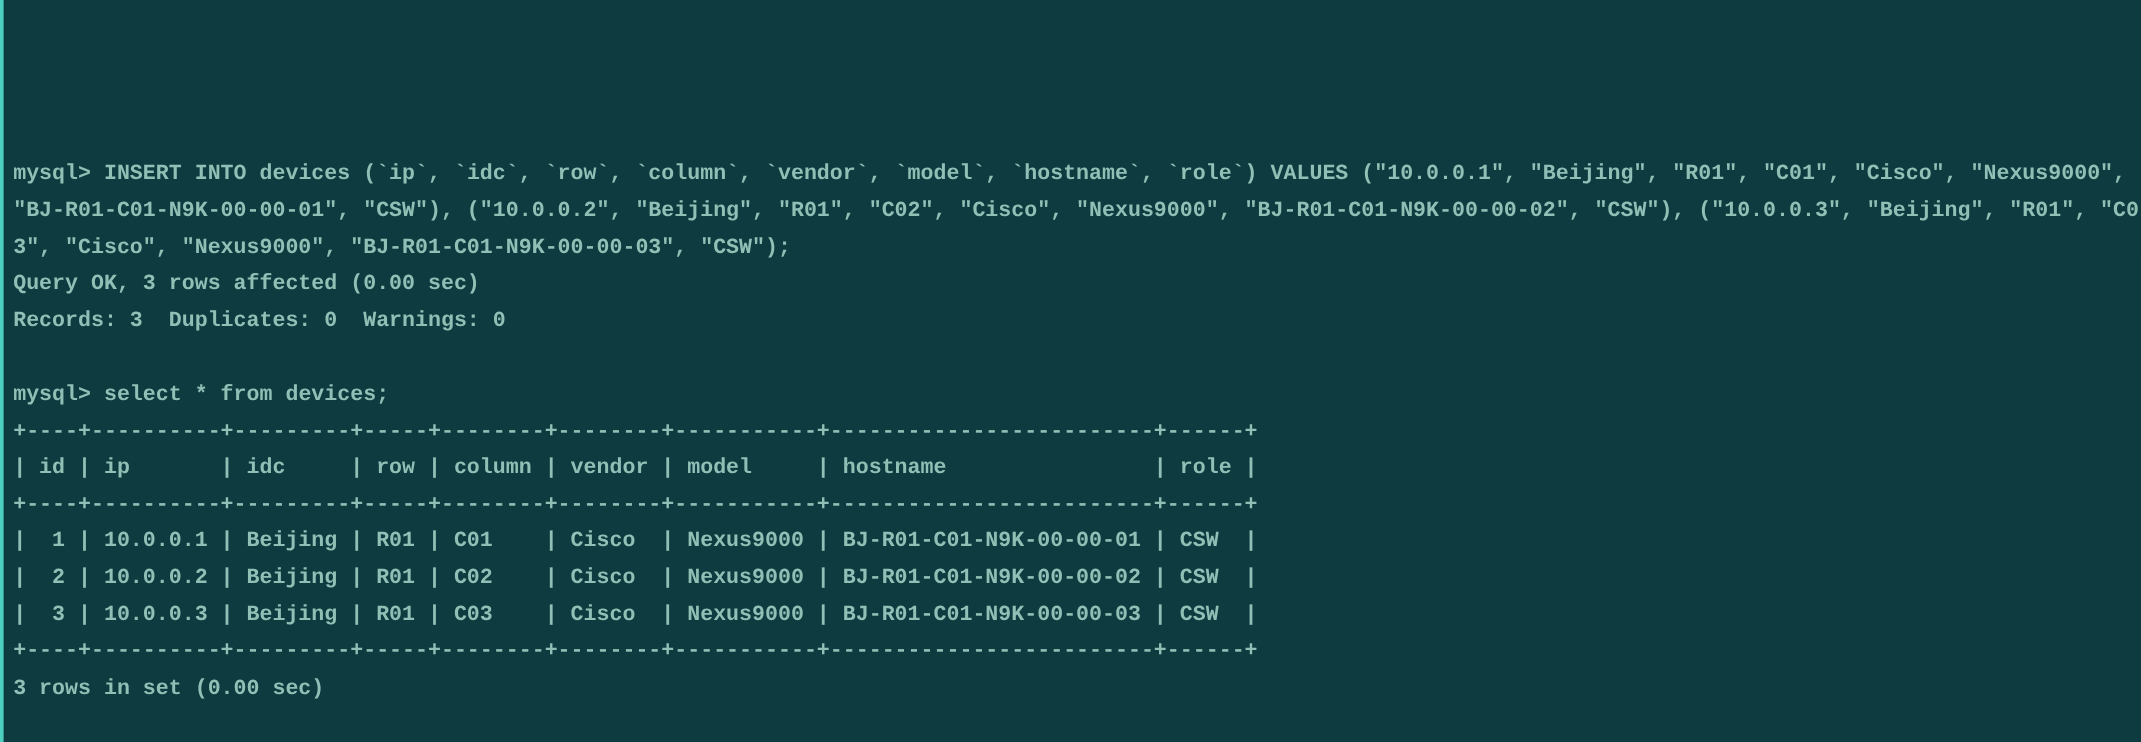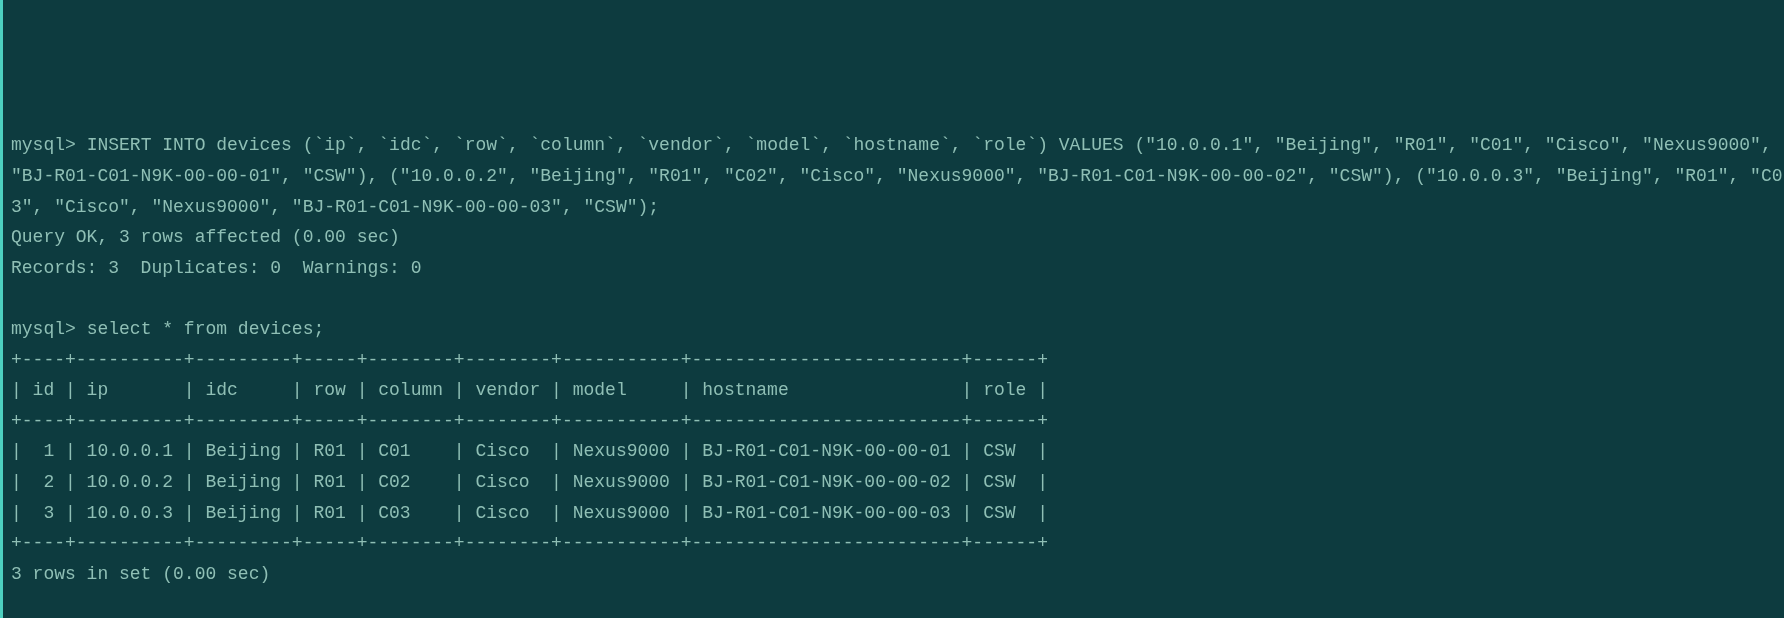--- a/index.html
+++ b/index.html
@@ -13,20 +13,21 @@
       font-family: 'Courier New', Consolas, monospace;
       font-size: 18px;
       line-height: 1.7;
       padding: 8px 0 8px 8px;
       border-left: 3px solid #4dd0c0;
       white-space: pre;
       overflow-x: auto;
     }
     .terminal {
       white-space: pre;
+      font-weight: bold;
     }
     .prompt-line {
       white-space: pre-wrap;
       word-break: break-all;
     }
   </style>
 </head>
 <body>
 
 

